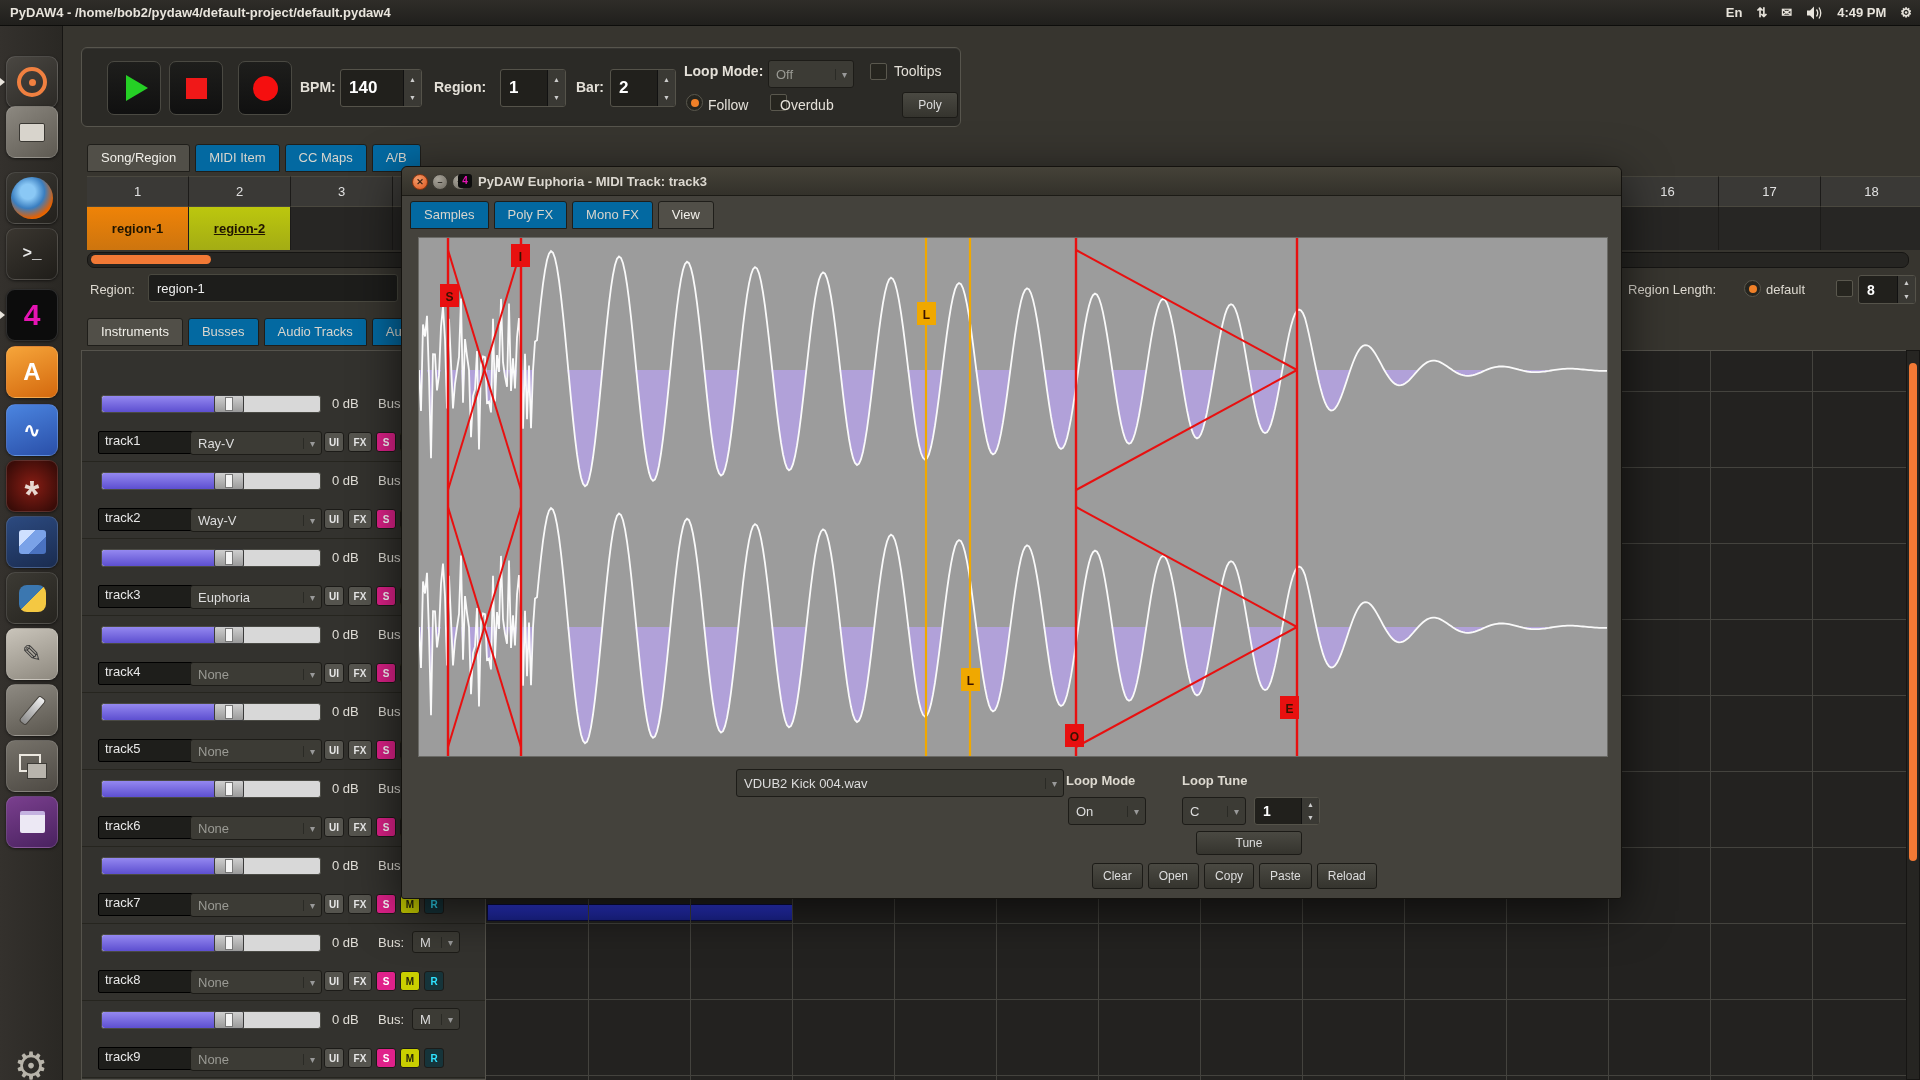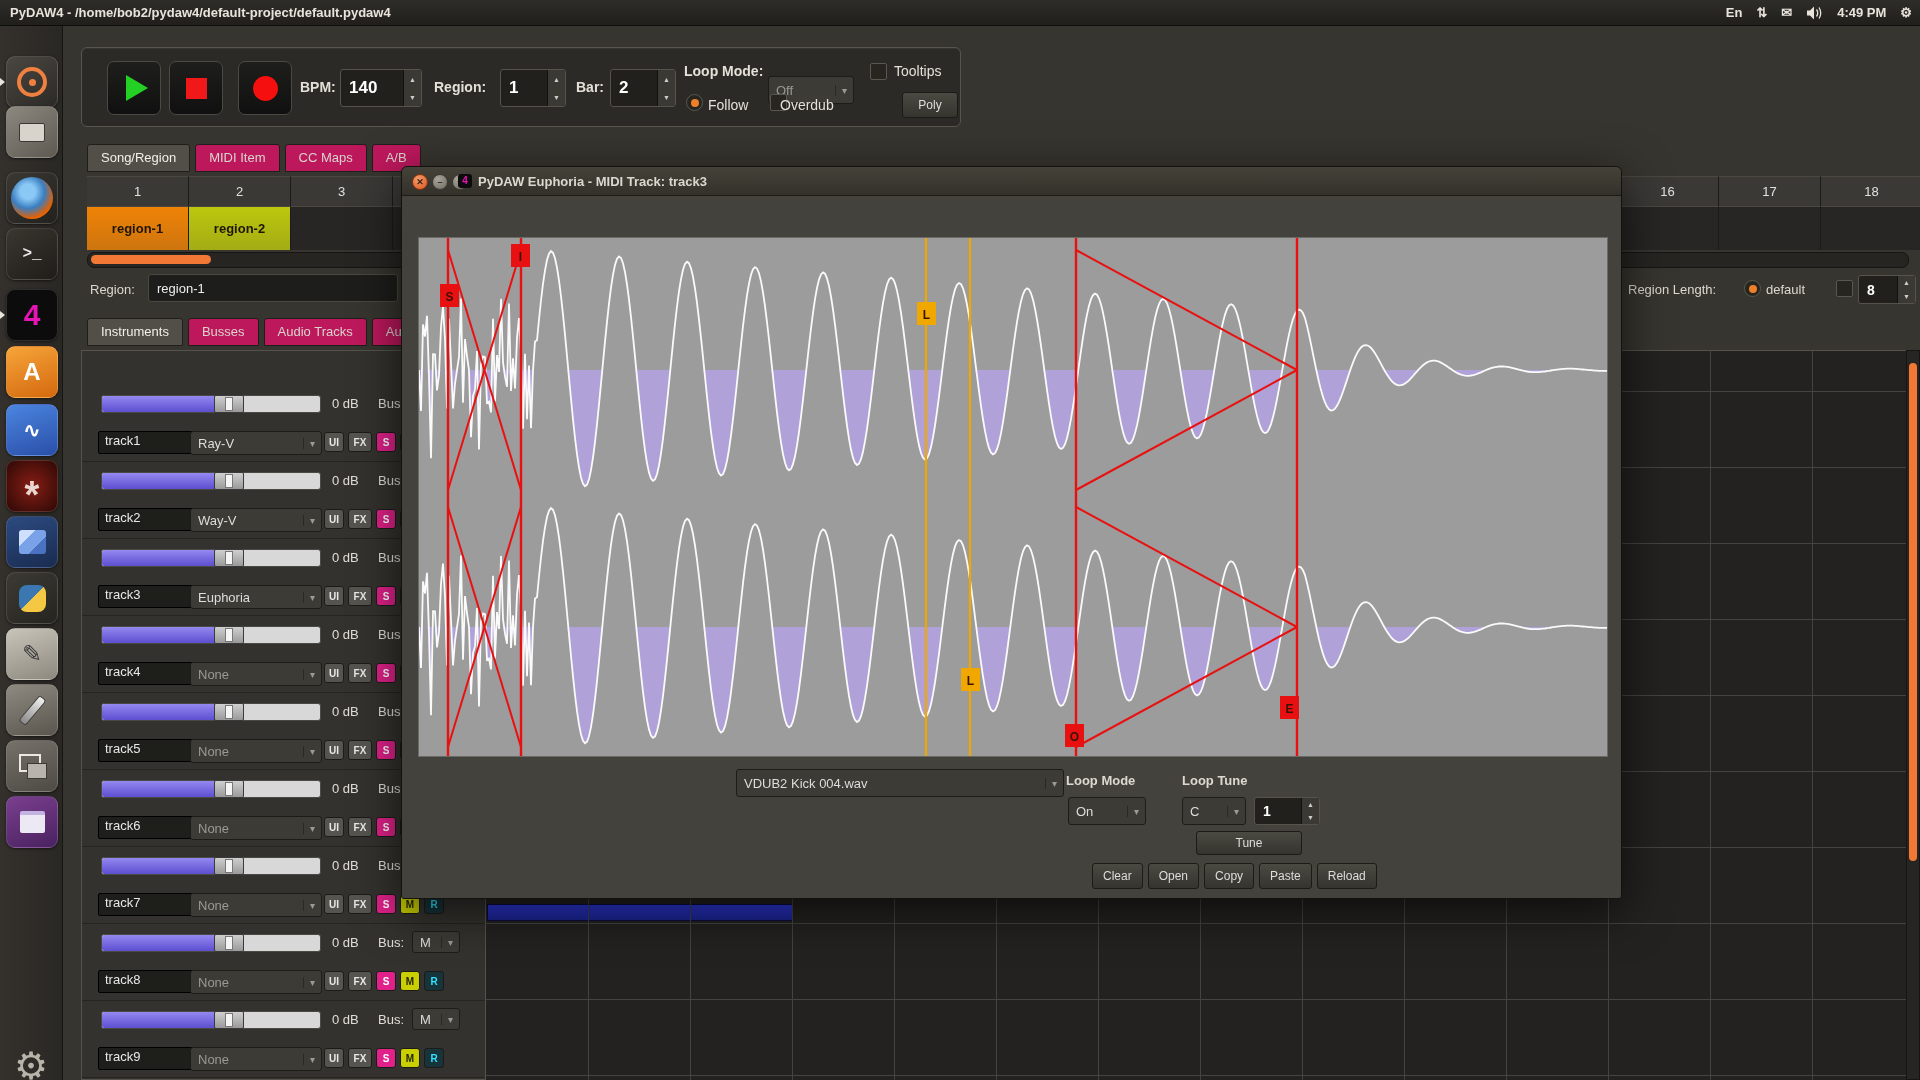--- a/index.html
+++ b/index.html
@@ -74,21 +74,21 @@
   .combo .cval{flex:1;padding:0 7px;overflow:hidden;white-space:nowrap;}
   .combo .chev{font-style:normal;width:17px;text-align:center;color:#999;border-left:1px solid #2a2a25;font-size:10px;}
   .combo.dim .cval{color:#9a9a94;}
   .checkbox{position:absolute;width:15px;height:15px;background:#26251f;border:1px solid #5a584e;border-radius:2px;cursor:pointer;}
   .radio{position:absolute;width:15px;height:15px;background:#26251f;border:1px solid #5a584e;border-radius:50%;cursor:pointer;display:flex;align-items:center;justify-content:center;}
   .radio.checked::after{content:'';width:8px;height:8px;border-radius:50%;background:#f08028;}
   .small-btn{position:absolute;background:linear-gradient(180deg,#4a4942,#35342e);border:1px solid #1c1b17;border-radius:3px;
              color:#ddd;font-size:12px;display:flex;align-items:center;justify-content:center;cursor:pointer;}
   
   .tabbar{position:absolute;display:flex;gap:5px;}
-  .tab{height:26px;line-height:26px;padding:0 13px;font-size:13px;color:#d8d5cd;background:#be185d;
+  .tab{height:26px;line-height:26px;padding:0 13px;font-size:13px;color:#d8d5cd;background:#0369a1;
        border:1px solid #1f1e1a;border-radius:3px 3px 0 0;cursor:pointer;white-space:nowrap;}
   .tab.active{background:#514f48;color:#f2f0ea;}
   
   #timeline-header{position:absolute;left:87px;top:176px;height:30px;display:flex;z-index:4;}
   #timeline-regions{position:absolute;left:87px;top:206px;height:44px;display:flex;z-index:4;}
   .tl-cell{width:102px;box-sizing:border-box;border-right:1px solid #1c1b19;border-top:1px solid #4a483f;}
   .tl-head{background:#3a3936;color:#e0e0e0;font-size:13px;display:flex;align-items:center;justify-content:center;cursor:pointer;}
   .tl-region{background:#272624;cursor:pointer;display:flex;align-items:center;justify-content:center;
              font-size:13px;font-weight:bold;}
   #hscroll{position:absolute;left:87px;top:252px;width:1820px;height:14px;background:#262522;border:1px solid #161513;border-radius:7px;z-index:4;}
@@ -236,21 +236,21 @@
     </div>
     <span class="tlabel" style="left:494px">Bar:</span>
     <div class="spin" style="left:528px;top:21px;width:64px;height:36px">
       <span class="val">2</span>
       <span class="arrows">
           <i>▲</i>
           <i>▼</i>
         </span>
     </div>
     <span class="tlabel row1" style="left:602px">Loop Mode:</span>
-    <div class="combo dim" style="left:686px;top:28px;width:84px;height:26px">
+    <div class="combo dim" style="left:686px;top:12px;width:84px;height:26px">
       <span class="cval">Off</span>
         <i class="chev">▾</i>
     </div>
     <span class="checkbox" style="left:788px;top:15px"></span>
     <span class="tlabel row1" style="left:812px;font-weight:normal">Tooltips</span>
     <span class="radio checked" style="left:604px;top:46px"></span>
     <span class="tlabel row2" style="left:626px">Follow</span>
     <span class="checkbox" style="left:688px;top:46px"></span>
     <span class="tlabel row2" style="left:698px">Overdub</span>
     <div class="small-btn" style="left:820px;top:44px;width:54px;height:24px">Poly</div>
@@ -278,21 +278,21 @@
       <div class="tl-cell tl-head">12</div>
       <div class="tl-cell tl-head">13</div>
       <div class="tl-cell tl-head">14</div>
       <div class="tl-cell tl-head">15</div>
       <div class="tl-cell tl-head">16</div>
       <div class="tl-cell tl-head">17</div>
       <div class="tl-cell tl-head">18</div>
     </div>
   <div id="timeline-regions">
       <div class="tl-cell tl-region" style="background: linear-gradient(rgb(239, 131, 7), rgba(239, 131, 7, 0.816)); color: rgb(32, 21, 0);">region-1</div>
-      <div class="tl-cell tl-region" style="background: linear-gradient(rgb(188, 199, 14), rgba(188, 199, 14, 0.816)); color: rgb(32, 21, 0);">region-2</div>
+      <div class="tl-cell tl-region" style="background: linear-gradient(rgb(188, 199, 14), rgba(188, 199, 14, 0.816)); color: rgb(32, 21, 0); text-decoration: underline;">region-2</div>
       <div class="tl-cell tl-region"></div>
       <div class="tl-cell tl-region"></div>
       <div class="tl-cell tl-region"></div>
       <div class="tl-cell tl-region"></div>
       <div class="tl-cell tl-region"></div>
       <div class="tl-cell tl-region"></div>
       <div class="tl-cell tl-region"></div>
       <div class="tl-cell tl-region"></div>
       <div class="tl-cell tl-region"></div>
       <div class="tl-cell tl-region"></div>
@@ -563,20 +563,26 @@
     </div>
 
   <div id="euphoria">
     <div id="euph-titlebar">
       <span class="wbtn close">✕</span>
       <span class="wbtn min">–</span>
       <span class="wbtn max">+</span>
       <span id="euph-title-icon">4</span>
       <span id="euph-title">PyDAW Euphoria - MIDI Track: track3</span>
     </div>
+    <div class="tabbar" id="euph-tabs">
+        <div class="tab">Samples</div>
+        <div class="tab">Poly FX</div>
+        <div class="tab">Mono FX</div>
+        <div class="tab active">View</div>
+      </div>
 
     <div id="waveform-wrap"><svg width="1188" height="518">
           <path d="M0,132L0,132.0L2,172.9L4,132.0L6,132.0L8,132.0L10,138.6L12,220.3L14,132.0L16,132.0L18,152.4L20,137.4L22,132.0L24,132.0L26,132.0L28,170.5L30,132.0L32,132.0L34,170.5L36,145.8L38,132.1L40,132.0L42,132.0L44,164.8L46,132.0L48,132.0L50,132.1L52,199.3L54,158.1L56,151.4L58,132.0L60,211.4L62,132.0L64,132.0L66,132.0L68,164.9L70,163.5L72,174.4L74,132.0L76,163.4L78,132.0L80,133.9L82,132.0L84,132.0L86,138.6L88,148.8L90,132.0L92,152.9L94,132.0L96,150.5L98,132.0L100,132.0L102,132.0L104,190.7L106,132.0L108,181.3L110,132.0L112,190.2L114,132.4L116,132.0L118,132.0L120,132.0L122,132.0L124,132.0L126,132.0L128,132.0L130,132.0L132,132.0L134,132.0L136,132.0L138,132.0L140,132.0L142,132.0L144,132.0L146,132.0L148,132.0L150,139.7L152,161.0L154,181.4L156,200.0L158,216.2L160,229.5L162,239.5L164,245.8L166,248.2L168,246.7L170,241.2L172,232.1L174,219.5L176,204.1L178,186.2L180,166.5L182,145.7L184,132.0L186,132.0L188,132.0L190,132.0L192,132.0L194,132.0L196,132.0L198,132.0L200,132.0L202,132.0L204,132.0L206,132.0L208,132.0L210,132.0L212,132.0L214,132.0L216,132.0L218,139.3L220,159.7L222,179.1L224,196.9L226,212.4L228,225.1L230,234.6L232,240.6L234,242.9L236,241.4L238,236.2L240,227.5L242,215.5L244,200.8L246,183.7L248,164.9L250,145.1L252,132.0L254,132.0L256,132.0L258,132.0L260,132.0L262,132.0L264,132.0L266,132.0L268,132.0L270,132.0L272,132.0L274,132.0L276,132.0L278,132.0L280,132.0L282,132.0L284,132.0L286,139.0L288,158.4L290,176.9L292,193.8L294,208.5L296,220.7L298,229.7L300,235.4L302,237.6L304,236.2L306,231.2L308,222.9L310,211.5L312,197.4L314,181.2L316,163.3L318,144.5L320,132.0L322,132.0L324,132.0L326,132.0L328,132.0L330,132.0L332,132.0L334,132.0L336,132.0L338,132.0L340,132.0L342,132.0L344,132.0L346,132.0L348,132.0L350,132.0L352,132.0L354,138.6L356,157.1L358,174.6L360,190.7L362,204.7L364,216.2L366,224.8L368,230.2L370,232.3L372,230.9L374,226.2L376,218.3L378,207.5L380,194.1L382,178.7L384,161.7L386,143.8L388,132.0L390,132.0L392,132.0L394,132.0L396,132.0L398,132.0L400,132.0L402,132.0L404,132.0L406,132.0L408,132.0L410,132.0L412,132.0L414,132.0L416,132.0L418,132.0L420,132.0L422,138.3L424,155.8L426,172.4L428,187.6L430,200.9L432,211.8L434,219.9L436,225.0L438,227.0L440,225.7L442,221.2L444,213.7L446,203.4L448,190.8L450,176.2L452,160.1L454,143.2L456,132.0L458,132.0L460,132.0L462,132.0L464,132.0L466,132.0L468,132.0L470,132.0L472,132.0L474,132.0L476,132.0L478,132.0L480,132.0L482,132.0L484,132.0L486,132.0L488,132.0L490,137.9L492,154.5L494,170.2L496,184.5L498,197.1L500,207.3L502,215.0L504,219.8L506,221.7L508,220.4L510,216.2L512,209.1L514,199.4L516,187.5L518,173.7L520,158.6L522,142.6L524,132.0L526,132.0L528,132.0L530,132.0L532,132.0L534,132.0L536,132.0L538,132.0L540,132.0L542,132.0L544,132.0L546,132.0L548,132.0L550,132.0L552,132.0L554,132.0L556,132.0L558,137.6L560,153.1L562,167.9L564,181.5L566,193.2L568,202.9L570,210.1L572,214.6L574,216.3L576,215.2L578,211.2L580,204.5L582,195.4L584,184.2L586,171.2L588,157.0L590,141.9L592,132.0L594,132.0L596,132.0L598,132.0L600,132.0L602,132.0L604,132.0L606,132.0L608,132.0L610,132.0L612,132.0L614,132.0L616,132.0L618,132.0L620,132.0L622,132.0L624,132.0L626,137.2L628,151.8L630,165.7L632,178.4L634,189.4L636,198.5L638,205.2L640,209.4L642,211.0L644,209.9L646,206.2L648,199.9L650,191.4L652,180.9L654,168.7L656,155.4L658,141.3L660,132.0L662,132.0L664,132.0L666,132.0L668,132.0L670,132.0L672,132.0L674,132.0L676,132.0L678,132.0L680,132.0L682,132.0L684,132.0L686,132.0L688,132.0L690,132.0L692,132.0L694,136.9L696,150.5L698,163.5L700,175.3L702,185.6L704,194.0L706,200.3L708,204.3L710,205.7L712,204.7L714,201.2L716,195.3L718,187.4L720,177.5L722,166.2L724,153.8L726,140.7L728,132.0L730,132.0L732,132.0L734,132.0L736,132.0L738,132.0L740,132.0L742,132.0L744,132.0L746,132.0L748,132.0L750,132.0L752,132.0L754,132.0L756,132.0L758,132.0L760,132.0L762,136.5L764,149.2L766,161.2L768,172.2L770,181.8L772,189.6L774,195.4L776,199.1L778,200.4L780,199.4L782,196.2L784,190.7L786,183.3L788,174.2L790,163.7L792,152.2L794,140.0L796,132.0L798,132.0L800,132.0L802,132.0L804,132.0L806,132.0L808,132.0L810,132.0L812,132.0L814,132.0L816,132.0L818,132.0L820,132.0L822,132.0L824,132.0L826,132.0L828,132.0L830,136.2L832,147.9L834,159.0L836,169.1L838,177.9L840,185.1L842,190.5L844,193.9L846,195.1L848,194.2L850,191.2L852,186.1L854,179.3L856,170.9L858,161.2L860,150.6L862,139.4L864,132.0L866,132.0L868,132.0L870,132.0L872,132.0L874,132.0L876,132.0L878,132.0L880,132.0L882,132.0L884,132.0L886,132.0L888,132.0L890,132.0L892,132.0L894,132.0L896,132.0L898,135.3L900,144.2L902,152.1L904,158.9L906,164.5L908,168.6L910,171.3L912,172.5L914,172.2L916,170.6L918,167.8L920,163.9L922,159.2L924,153.8L926,147.9L928,141.9L930,135.8L932,132.0L934,132.0L936,132.0L938,132.0L940,132.0L942,132.0L944,132.0L946,132.0L948,132.0L950,132.0L952,132.0L954,132.0L956,132.0L958,132.0L960,132.0L962,132.0L964,132.0L966,133.2L968,136.6L970,139.6L972,142.2L974,144.3L976,145.9L978,146.9L980,147.3L982,147.2L984,146.6L986,145.5L988,144.1L990,142.3L992,140.2L994,138.0L996,135.7L998,133.4L1000,132.0L1002,132.0L1004,132.0L1006,132.0L1008,132.0L1010,132.0L1012,132.0L1014,132.0L1016,132.0L1018,132.0L1020,132.0L1022,132.0L1024,132.0L1026,132.0L1028,132.0L1030,132.0L1032,132.0L1034,132.5L1036,133.7L1038,134.9L1040,135.9L1042,136.7L1044,137.2L1046,137.6L1048,137.8L1050,137.8L1052,137.5L1054,137.1L1056,136.6L1058,135.9L1060,135.1L1062,134.3L1064,133.4L1066,132.5L1068,132.0L1070,132.0L1072,132.0L1074,132.0L1076,132.0L1078,132.0L1080,132.0L1082,132.0L1084,132.0L1086,132.0L1088,132.0L1090,132.0L1092,132.0L1094,132.0L1096,132.0L1098,132.0L1100,132.0L1102,132.2L1104,132.7L1106,133.1L1108,133.5L1110,133.8L1112,134.0L1114,134.1L1116,134.2L1118,134.2L1120,134.1L1122,133.9L1124,133.7L1126,133.5L1128,133.2L1130,132.9L1132,132.5L1134,132.2L1136,132.0L1138,132.0L1140,132.0L1142,132.0L1144,132.0L1146,132.0L1148,132.0L1150,132.0L1152,132.0L1154,132.0L1156,132.0L1158,132.0L1160,132.0L1162,132.0L1164,132.0L1166,132.0L1168,132.0L1170,132.1L1172,132.2L1174,132.4L1176,132.6L1178,132.7L1180,132.8L1182,132.8L1184,132.8L1186,132.8L1188,132.8L1188,132Z" fill="#b3a2de" opacity="0.92"></path>
           <path d="M0,132.0L0,132.0L2,172.9L4,86.4L6,98.5L8,77.8L10,138.6L12,220.3L14,116.3L16,116.4L18,152.4L20,137.4L22,88.8L24,68.5L26,101.5L28,170.5L30,80.7L32,125.4L34,170.5L36,145.8L38,132.1L40,119.0L42,60.6L44,164.8L46,101.0L48,118.1L50,132.1L52,199.3L54,158.1L56,151.4L58,113.0L60,211.4L62,126.4L64,118.5L66,119.1L68,164.9L70,163.5L72,174.4L74,80.7L76,163.4L78,117.1L80,133.9L82,60.9L84,124.2L86,138.6L88,148.8L90,65.5L92,152.9L94,120.2L96,150.5L98,99.6L100,80.1L102,114.1L104,190.7L106,115.8L108,181.3L110,127.6L112,190.2L114,132.4L116,103.5L118,102.3L120,81.5L122,62.5L124,45.9L126,32.3L128,22.0L130,15.6L132,13.1L134,14.7L136,20.3L138,29.6L140,42.5L142,58.3L144,76.6L146,96.7L148,118.0L150,139.7L152,161.0L154,181.4L156,200.0L158,216.2L160,229.5L162,239.5L164,245.8L166,248.2L168,246.7L170,241.2L172,232.1L174,219.5L176,204.1L178,186.2L180,166.5L182,145.7L184,124.5L186,103.6L188,83.8L190,65.6L192,49.7L194,36.7L196,26.9L198,20.8L200,18.4L202,20.0L204,25.3L206,34.2L208,46.5L210,61.6L212,79.1L214,98.3L216,118.6L218,139.3L220,159.7L222,179.1L224,196.9L226,212.4L228,225.1L230,234.6L232,240.6L234,242.9L236,241.4L238,236.2L240,227.5L242,215.5L244,200.8L246,183.7L248,164.9L250,145.1L252,124.9L254,104.9L256,86.0L258,68.7L260,53.5L262,41.1L264,31.8L266,26.0L268,23.8L270,25.2L272,30.3L274,38.8L276,50.5L278,64.9L280,81.6L282,99.9L284,119.2L286,139.0L288,158.4L290,176.9L292,193.8L294,208.5L296,220.7L298,229.7L300,235.4L302,237.6L304,236.2L306,231.2L308,222.9L310,211.5L312,197.4L314,181.2L316,163.3L318,144.5L320,125.2L322,106.3L324,88.2L326,71.8L328,57.4L330,45.6L332,36.7L334,31.2L336,29.1L338,30.5L340,35.3L342,43.4L344,54.5L346,68.2L348,84.1L350,101.5L352,119.9L354,138.6L356,157.1L358,174.6L360,190.7L362,204.7L364,216.2L366,224.8L368,230.2L370,232.3L372,230.9L374,226.2L376,218.3L378,207.5L380,194.1L382,178.7L384,161.7L386,143.8L388,125.6L390,107.6L392,90.5L394,74.8L396,61.2L398,50.0L400,41.6L402,36.4L404,34.4L406,35.7L408,40.3L410,48.0L412,58.5L414,71.5L416,86.6L418,103.1L420,120.5L422,138.3L424,155.8L426,172.4L428,187.6L430,200.9L432,211.8L434,219.9L436,225.0L438,227.0L440,225.7L442,221.2L444,213.7L446,203.4L448,190.8L450,176.2L452,160.1L454,143.2L456,125.9L458,108.9L460,92.7L462,77.9L464,65.0L466,54.4L468,46.5L470,41.6L472,39.7L474,41.0L476,45.3L478,52.6L480,62.6L482,74.9L484,89.0L486,104.7L488,121.1L490,137.9L492,154.5L494,170.2L496,184.5L498,197.1L500,207.3L502,215.0L504,219.8L506,221.7L508,220.4L510,216.2L512,209.1L514,199.4L516,187.5L518,173.7L520,158.6L522,142.6L524,126.2L526,110.2L528,94.9L530,81.0L532,68.9L534,58.9L536,51.4L538,46.8L540,45.0L542,46.2L544,50.3L546,57.2L548,66.6L550,78.2L552,91.5L554,106.2L556,121.8L558,137.6L560,153.1L562,167.9L564,181.5L566,193.2L568,202.9L570,210.1L572,214.6L574,216.3L576,215.2L578,211.2L580,204.5L582,195.4L584,184.2L586,171.2L588,157.0L590,141.9L592,126.6L594,111.5L596,97.2L598,84.1L600,72.7L602,63.3L604,56.3L606,52.0L608,50.3L610,51.4L612,55.3L614,61.8L616,70.6L618,81.5L620,94.0L622,107.8L624,122.4L626,137.2L628,151.8L630,165.7L632,178.4L634,189.4L636,198.5L638,205.2L640,209.4L642,211.0L644,209.9L646,206.2L648,199.9L650,191.4L652,180.9L654,168.7L656,155.4L658,141.3L660,126.9L662,112.8L664,99.4L666,87.2L668,76.5L670,67.8L672,61.2L674,57.2L676,55.6L678,56.7L680,60.3L682,66.4L684,74.6L686,84.8L688,96.5L690,109.4L692,123.0L694,136.9L696,150.5L698,163.5L700,175.3L702,185.6L704,194.0L706,200.3L708,204.3L710,205.7L712,204.7L714,201.2L716,195.3L718,187.4L720,177.5L722,166.2L724,153.8L726,140.7L728,127.3L730,114.1L732,101.7L734,90.3L736,80.3L738,72.2L740,66.1L742,62.3L744,60.9L746,61.9L748,65.3L750,71.0L752,78.7L754,88.1L756,99.0L758,111.0L760,123.7L762,136.5L764,149.2L766,161.2L768,172.2L770,181.8L772,189.6L774,195.4L776,199.1L778,200.4L780,199.4L782,196.2L784,190.7L786,183.3L788,174.2L790,163.7L792,152.2L794,140.0L796,127.6L798,115.5L800,103.9L802,93.3L804,84.2L806,76.6L808,71.0L810,67.5L812,66.2L814,67.2L816,70.3L818,75.6L820,82.7L822,91.4L824,101.5L826,112.6L828,124.3L830,136.2L832,147.9L834,159.0L836,169.1L838,177.9L840,185.1L842,190.5L844,193.9L846,195.1L848,194.2L850,191.2L852,186.1L854,179.3L856,170.9L858,161.2L860,150.6L862,139.4L864,128.0L866,116.8L868,106.1L870,96.4L872,88.0L874,81.1L876,75.9L878,72.7L880,71.6L882,72.4L884,75.3L886,80.1L888,87.9L890,96.6L892,106.1L894,116.0L896,125.8L898,135.3L900,144.2L902,152.1L904,158.9L906,164.5L908,168.6L910,171.3L912,172.5L914,172.2L916,170.6L918,167.8L920,163.9L922,159.2L924,153.8L926,147.9L928,141.9L930,135.8L932,130.0L934,124.5L936,119.6L938,115.4L940,112.0L942,109.5L944,107.8L946,107.1L948,107.3L950,108.2L952,110.0L954,112.4L956,115.3L958,118.6L960,122.2L962,125.9L964,129.7L966,133.2L968,136.6L970,139.6L972,142.2L974,144.3L976,145.9L978,146.9L980,147.3L982,147.2L984,146.6L986,145.5L988,144.1L990,142.3L992,140.2L994,138.0L996,135.7L998,133.4L1000,131.2L1002,129.2L1004,127.3L1006,125.7L1008,124.4L1010,123.5L1012,122.9L1014,122.6L1016,122.6L1018,123.0L1020,123.7L1022,124.6L1024,125.7L1026,126.9L1028,128.3L1030,129.7L1032,131.1L1034,132.5L1036,133.7L1038,134.9L1040,135.9L1042,136.7L1044,137.2L1046,137.6L1048,137.8L1050,137.8L1052,137.5L1054,137.1L1056,136.6L1058,135.9L1060,135.1L1062,134.3L1064,133.4L1066,132.5L1068,131.7L1070,130.9L1072,130.2L1074,129.6L1076,129.1L1078,128.8L1080,128.5L1082,128.4L1084,128.5L1086,128.6L1088,128.8L1090,129.2L1092,129.6L1094,130.1L1096,130.6L1098,131.1L1100,131.7L1102,132.2L1104,132.7L1106,133.1L1108,133.5L1110,133.8L1112,134.0L1114,134.1L1116,134.2L1118,134.2L1120,134.1L1122,133.9L1124,133.7L1126,133.5L1128,133.2L1130,132.9L1132,132.5L1134,132.2L1136,131.9L1138,131.6L1140,131.3L1142,131.1L1144,130.9L1146,130.8L1148,130.7L1150,130.6L1152,130.7L1154,130.7L1156,130.8L1158,130.9L1160,131.1L1162,131.3L1164,131.5L1166,131.7L1168,131.9L1170,132.1L1172,132.2L1174,132.4L1176,132.6L1178,132.7L1180,132.8L1182,132.8L1184,132.8L1186,132.8L1188,132.8" fill="none" stroke="#fafafa" stroke-width="1.8"></path>
           <path d="M0,389L0,389.0L2,429.9L4,389.0L6,389.0L8,389.0L10,395.6L12,477.3L14,389.0L16,389.0L18,409.4L20,394.4L22,389.0L24,389.0L26,389.0L28,427.5L30,389.0L32,389.0L34,427.5L36,402.8L38,389.1L40,389.0L42,389.0L44,421.8L46,389.0L48,389.0L50,389.1L52,456.3L54,415.1L56,408.4L58,389.0L60,468.4L62,389.0L64,389.0L66,389.0L68,421.9L70,420.5L72,431.4L74,389.0L76,420.4L78,389.0L80,390.9L82,389.0L84,389.0L86,395.6L88,405.8L90,389.0L92,409.9L94,389.0L96,407.5L98,389.0L100,389.0L102,389.0L104,447.7L106,389.0L108,438.3L110,389.0L112,447.2L114,389.4L116,389.0L118,389.0L120,389.0L122,389.0L124,389.0L126,389.0L128,389.0L130,389.0L132,389.0L134,389.0L136,389.0L138,389.0L140,389.0L142,389.0L144,389.0L146,389.0L148,389.0L150,396.7L152,418.0L154,438.4L156,457.0L158,473.2L160,486.5L162,496.5L164,502.8L166,505.2L168,503.7L170,498.2L172,489.1L174,476.5L176,461.1L178,443.2L180,423.5L182,402.7L184,389.0L186,389.0L188,389.0L190,389.0L192,389.0L194,389.0L196,389.0L198,389.0L200,389.0L202,389.0L204,389.0L206,389.0L208,389.0L210,389.0L212,389.0L214,389.0L216,389.0L218,396.3L220,416.7L222,436.1L224,453.9L226,469.4L228,482.1L230,491.6L232,497.6L234,499.9L236,498.4L238,493.2L240,484.5L242,472.5L244,457.8L246,440.7L248,421.9L250,402.1L252,389.0L254,389.0L256,389.0L258,389.0L260,389.0L262,389.0L264,389.0L266,389.0L268,389.0L270,389.0L272,389.0L274,389.0L276,389.0L278,389.0L280,389.0L282,389.0L284,389.0L286,396.0L288,415.4L290,433.9L292,450.8L294,465.5L296,477.7L298,486.7L300,492.4L302,494.6L304,493.2L306,488.2L308,479.9L310,468.5L312,454.4L314,438.2L316,420.3L318,401.5L320,389.0L322,389.0L324,389.0L326,389.0L328,389.0L330,389.0L332,389.0L334,389.0L336,389.0L338,389.0L340,389.0L342,389.0L344,389.0L346,389.0L348,389.0L350,389.0L352,389.0L354,395.6L356,414.1L358,431.6L360,447.7L362,461.7L364,473.2L366,481.8L368,487.2L370,489.3L372,487.9L374,483.2L376,475.3L378,464.5L380,451.1L382,435.7L384,418.7L386,400.8L388,389.0L390,389.0L392,389.0L394,389.0L396,389.0L398,389.0L400,389.0L402,389.0L404,389.0L406,389.0L408,389.0L410,389.0L412,389.0L414,389.0L416,389.0L418,389.0L420,389.0L422,395.3L424,412.8L426,429.4L428,444.6L430,457.9L432,468.8L434,476.9L436,482.0L438,484.0L440,482.7L442,478.2L444,470.7L446,460.4L448,447.8L450,433.2L452,417.1L454,400.2L456,389.0L458,389.0L460,389.0L462,389.0L464,389.0L466,389.0L468,389.0L470,389.0L472,389.0L474,389.0L476,389.0L478,389.0L480,389.0L482,389.0L484,389.0L486,389.0L488,389.0L490,394.9L492,411.5L494,427.2L496,441.5L498,454.1L500,464.3L502,472.0L504,476.8L506,478.7L508,477.4L510,473.2L512,466.1L514,456.4L516,444.5L518,430.7L520,415.6L522,399.6L524,389.0L526,389.0L528,389.0L530,389.0L532,389.0L534,389.0L536,389.0L538,389.0L540,389.0L542,389.0L544,389.0L546,389.0L548,389.0L550,389.0L552,389.0L554,389.0L556,389.0L558,394.6L560,410.1L562,424.9L564,438.5L566,450.2L568,459.9L570,467.1L572,471.6L574,473.3L576,472.2L578,468.2L580,461.5L582,452.4L584,441.2L586,428.2L588,414.0L590,398.9L592,389.0L594,389.0L596,389.0L598,389.0L600,389.0L602,389.0L604,389.0L606,389.0L608,389.0L610,389.0L612,389.0L614,389.0L616,389.0L618,389.0L620,389.0L622,389.0L624,389.0L626,394.2L628,408.8L630,422.7L632,435.4L634,446.4L636,455.5L638,462.2L640,466.4L642,468.0L644,466.9L646,463.2L648,456.9L650,448.4L652,437.9L654,425.7L656,412.4L658,398.3L660,389.0L662,389.0L664,389.0L666,389.0L668,389.0L670,389.0L672,389.0L674,389.0L676,389.0L678,389.0L680,389.0L682,389.0L684,389.0L686,389.0L688,389.0L690,389.0L692,389.0L694,393.9L696,407.5L698,420.5L700,432.3L702,442.6L704,451.0L706,457.3L708,461.3L710,462.7L712,461.7L714,458.2L716,452.3L718,444.4L720,434.5L722,423.2L724,410.8L726,397.7L728,389.0L730,389.0L732,389.0L734,389.0L736,389.0L738,389.0L740,389.0L742,389.0L744,389.0L746,389.0L748,389.0L750,389.0L752,389.0L754,389.0L756,389.0L758,389.0L760,389.0L762,393.5L764,406.2L766,418.2L768,429.2L770,438.8L772,446.6L774,452.4L776,456.1L778,457.4L780,456.4L782,453.2L784,447.7L786,440.3L788,431.2L790,420.7L792,409.2L794,397.0L796,389.0L798,389.0L800,389.0L802,389.0L804,389.0L806,389.0L808,389.0L810,389.0L812,389.0L814,389.0L816,389.0L818,389.0L820,389.0L822,389.0L824,389.0L826,389.0L828,389.0L830,393.2L832,404.9L834,416.0L836,426.1L838,434.9L840,442.1L842,447.5L844,450.9L846,452.1L848,451.2L850,448.2L852,443.1L854,436.3L856,427.9L858,418.2L860,407.6L862,396.4L864,389.0L866,389.0L868,389.0L870,389.0L872,389.0L874,389.0L876,389.0L878,389.0L880,389.0L882,389.0L884,389.0L886,389.0L888,389.0L890,389.0L892,389.0L894,389.0L896,389.0L898,392.3L900,401.2L902,409.1L904,415.9L906,421.5L908,425.6L910,428.3L912,429.5L914,429.2L916,427.6L918,424.8L920,420.9L922,416.2L924,410.8L926,404.9L928,398.9L930,392.8L932,389.0L934,389.0L936,389.0L938,389.0L940,389.0L942,389.0L944,389.0L946,389.0L948,389.0L950,389.0L952,389.0L954,389.0L956,389.0L958,389.0L960,389.0L962,389.0L964,389.0L966,390.2L968,393.6L970,396.6L972,399.2L974,401.3L976,402.9L978,403.9L980,404.3L982,404.2L984,403.6L986,402.5L988,401.1L990,399.3L992,397.2L994,395.0L996,392.7L998,390.4L1000,389.0L1002,389.0L1004,389.0L1006,389.0L1008,389.0L1010,389.0L1012,389.0L1014,389.0L1016,389.0L1018,389.0L1020,389.0L1022,389.0L1024,389.0L1026,389.0L1028,389.0L1030,389.0L1032,389.0L1034,389.5L1036,390.7L1038,391.9L1040,392.9L1042,393.7L1044,394.2L1046,394.6L1048,394.8L1050,394.8L1052,394.5L1054,394.1L1056,393.6L1058,392.9L1060,392.1L1062,391.3L1064,390.4L1066,389.5L1068,389.0L1070,389.0L1072,389.0L1074,389.0L1076,389.0L1078,389.0L1080,389.0L1082,389.0L1084,389.0L1086,389.0L1088,389.0L1090,389.0L1092,389.0L1094,389.0L1096,389.0L1098,389.0L1100,389.0L1102,389.2L1104,389.7L1106,390.1L1108,390.5L1110,390.8L1112,391.0L1114,391.1L1116,391.2L1118,391.2L1120,391.1L1122,390.9L1124,390.7L1126,390.5L1128,390.2L1130,389.9L1132,389.5L1134,389.2L1136,389.0L1138,389.0L1140,389.0L1142,389.0L1144,389.0L1146,389.0L1148,389.0L1150,389.0L1152,389.0L1154,389.0L1156,389.0L1158,389.0L1160,389.0L1162,389.0L1164,389.0L1166,389.0L1168,389.0L1170,389.1L1172,389.2L1174,389.4L1176,389.6L1178,389.7L1180,389.8L1182,389.8L1184,389.8L1186,389.8L1188,389.8L1188,389Z" fill="#b3a2de" opacity="0.92"></path>
           <path d="M0,389.0L0,389.0L2,429.9L4,343.4L6,355.5L8,334.8L10,395.6L12,477.3L14,373.3L16,373.4L18,409.4L20,394.4L22,345.8L24,325.5L26,358.5L28,427.5L30,337.7L32,382.4L34,427.5L36,402.8L38,389.1L40,376.0L42,317.6L44,421.8L46,358.0L48,375.1L50,389.1L52,456.3L54,415.1L56,408.4L58,370.0L60,468.4L62,383.4L64,375.5L66,376.1L68,421.9L70,420.5L72,431.4L74,337.7L76,420.4L78,374.1L80,390.9L82,317.9L84,381.2L86,395.6L88,405.8L90,322.5L92,409.9L94,377.2L96,407.5L98,356.6L100,337.1L102,371.1L104,447.7L106,372.8L108,438.3L110,384.6L112,447.2L114,389.4L116,360.5L118,359.3L120,338.5L122,319.5L124,302.9L126,289.3L128,279.0L130,272.6L132,270.1L134,271.7L136,277.3L138,286.6L140,299.5L142,315.3L144,333.6L146,353.7L148,375.0L150,396.7L152,418.0L154,438.4L156,457.0L158,473.2L160,486.5L162,496.5L164,502.8L166,505.2L168,503.7L170,498.2L172,489.1L174,476.5L176,461.1L178,443.2L180,423.5L182,402.7L184,381.5L186,360.6L188,340.8L190,322.6L192,306.7L194,293.7L196,283.9L198,277.8L200,275.4L202,277.0L204,282.3L206,291.2L208,303.5L210,318.6L212,336.1L214,355.3L216,375.6L218,396.3L220,416.7L222,436.1L224,453.9L226,469.4L228,482.1L230,491.6L232,497.6L234,499.9L236,498.4L238,493.2L240,484.5L242,472.5L244,457.8L246,440.7L248,421.9L250,402.1L252,381.9L254,361.9L256,343.0L258,325.7L260,310.5L262,298.1L264,288.8L266,283.0L268,280.8L270,282.2L272,287.3L274,295.8L276,307.5L278,321.9L280,338.6L282,356.9L284,376.2L286,396.0L288,415.4L290,433.9L292,450.8L294,465.5L296,477.7L298,486.7L300,492.4L302,494.6L304,493.2L306,488.2L308,479.9L310,468.5L312,454.4L314,438.2L316,420.3L318,401.5L320,382.2L322,363.3L324,345.2L326,328.8L328,314.4L330,302.6L332,293.7L334,288.2L336,286.1L338,287.5L340,292.3L342,300.4L344,311.5L346,325.2L348,341.1L350,358.5L352,376.9L354,395.6L356,414.1L358,431.6L360,447.7L362,461.7L364,473.2L366,481.8L368,487.2L370,489.3L372,487.9L374,483.2L376,475.3L378,464.5L380,451.1L382,435.7L384,418.7L386,400.8L388,382.6L390,364.6L392,347.5L394,331.8L396,318.2L398,307.0L400,298.6L402,293.4L404,291.4L406,292.7L408,297.3L410,305.0L412,315.5L414,328.5L416,343.6L418,360.1L420,377.5L422,395.3L424,412.8L426,429.4L428,444.6L430,457.9L432,468.8L434,476.9L436,482.0L438,484.0L440,482.7L442,478.2L444,470.7L446,460.4L448,447.8L450,433.2L452,417.1L454,400.2L456,382.9L458,365.9L460,349.7L462,334.9L464,322.0L466,311.4L468,303.5L470,298.6L472,296.7L474,298.0L476,302.3L478,309.6L480,319.6L482,331.9L484,346.0L486,361.7L488,378.1L490,394.9L492,411.5L494,427.2L496,441.5L498,454.1L500,464.3L502,472.0L504,476.8L506,478.7L508,477.4L510,473.2L512,466.1L514,456.4L516,444.5L518,430.7L520,415.6L522,399.6L524,383.2L526,367.2L528,351.9L530,338.0L532,325.9L534,315.9L536,308.4L538,303.8L540,302.0L542,303.2L544,307.3L546,314.2L548,323.6L550,335.2L552,348.5L554,363.2L556,378.8L558,394.6L560,410.1L562,424.9L564,438.5L566,450.2L568,459.9L570,467.1L572,471.6L574,473.3L576,472.2L578,468.2L580,461.5L582,452.4L584,441.2L586,428.2L588,414.0L590,398.9L592,383.6L594,368.5L596,354.2L598,341.1L600,329.7L602,320.3L604,313.3L606,309.0L608,307.3L610,308.4L612,312.3L614,318.8L616,327.6L618,338.5L620,351.0L622,364.8L624,379.4L626,394.2L628,408.8L630,422.7L632,435.4L634,446.4L636,455.5L638,462.2L640,466.4L642,468.0L644,466.9L646,463.2L648,456.9L650,448.4L652,437.9L654,425.7L656,412.4L658,398.3L660,383.9L662,369.8L664,356.4L666,344.2L668,333.5L670,324.8L672,318.2L674,314.2L676,312.6L678,313.7L680,317.3L682,323.4L684,331.6L686,341.8L688,353.5L690,366.4L692,380.0L694,393.9L696,407.5L698,420.5L700,432.3L702,442.6L704,451.0L706,457.3L708,461.3L710,462.7L712,461.7L714,458.2L716,452.3L718,444.4L720,434.5L722,423.2L724,410.8L726,397.7L728,384.3L730,371.1L732,358.7L734,347.3L736,337.3L738,329.2L740,323.1L742,319.3L744,317.9L746,318.9L748,322.3L750,328.0L752,335.7L754,345.1L756,356.0L758,368.0L760,380.7L762,393.5L764,406.2L766,418.2L768,429.2L770,438.8L772,446.6L774,452.4L776,456.1L778,457.4L780,456.4L782,453.2L784,447.7L786,440.3L788,431.2L790,420.7L792,409.2L794,397.0L796,384.6L798,372.5L800,360.9L802,350.3L804,341.2L806,333.6L808,328.0L810,324.5L812,323.2L814,324.2L816,327.3L818,332.6L820,339.7L822,348.4L824,358.5L826,369.6L828,381.3L830,393.2L832,404.9L834,416.0L836,426.1L838,434.9L840,442.1L842,447.5L844,450.9L846,452.1L848,451.2L850,448.2L852,443.1L854,436.3L856,427.9L858,418.2L860,407.6L862,396.4L864,385.0L866,373.8L868,363.1L870,353.4L872,345.0L874,338.1L876,332.9L878,329.7L880,328.6L882,329.4L884,332.3L886,337.1L888,344.9L890,353.6L892,363.1L894,373.0L896,382.8L898,392.3L900,401.2L902,409.1L904,415.9L906,421.5L908,425.6L910,428.3L912,429.5L914,429.2L916,427.6L918,424.8L920,420.9L922,416.2L924,410.8L926,404.9L928,398.9L930,392.8L932,387.0L934,381.5L936,376.6L938,372.4L940,369.0L942,366.5L944,364.8L946,364.1L948,364.3L950,365.2L952,367.0L954,369.4L956,372.3L958,375.6L960,379.2L962,382.9L964,386.7L966,390.2L968,393.6L970,396.6L972,399.2L974,401.3L976,402.9L978,403.9L980,404.3L982,404.2L984,403.6L986,402.5L988,401.1L990,399.3L992,397.2L994,395.0L996,392.7L998,390.4L1000,388.2L1002,386.2L1004,384.3L1006,382.7L1008,381.4L1010,380.5L1012,379.9L1014,379.6L1016,379.6L1018,380.0L1020,380.7L1022,381.6L1024,382.7L1026,383.9L1028,385.3L1030,386.7L1032,388.1L1034,389.5L1036,390.7L1038,391.9L1040,392.9L1042,393.7L1044,394.2L1046,394.6L1048,394.8L1050,394.8L1052,394.5L1054,394.1L1056,393.6L1058,392.9L1060,392.1L1062,391.3L1064,390.4L1066,389.5L1068,388.7L1070,387.9L1072,387.2L1074,386.6L1076,386.1L1078,385.8L1080,385.5L1082,385.4L1084,385.5L1086,385.6L1088,385.8L1090,386.2L1092,386.6L1094,387.1L1096,387.6L1098,388.1L1100,388.7L1102,389.2L1104,389.7L1106,390.1L1108,390.5L1110,390.8L1112,391.0L1114,391.1L1116,391.2L1118,391.2L1120,391.1L1122,390.9L1124,390.7L1126,390.5L1128,390.2L1130,389.9L1132,389.5L1134,389.2L1136,388.9L1138,388.6L1140,388.3L1142,388.1L1144,387.9L1146,387.8L1148,387.7L1150,387.6L1152,387.7L1154,387.7L1156,387.8L1158,387.9L1160,388.1L1162,388.3L1164,388.5L1166,388.7L1168,388.9L1170,389.1L1172,389.2L1174,389.4L1176,389.6L1178,389.7L1180,389.8L1182,389.8L1184,389.8L1186,389.8L1188,389.8" fill="none" stroke="#fafafa" stroke-width="1.8"></path>
           <line x1="29" y1="0" x2="29" y2="518" stroke="#e81010" stroke-width="2.4"></line>
           <line x1="102" y1="0" x2="102" y2="518" stroke="#e81010" stroke-width="2.4"></line>
           <line x1="507" y1="0" x2="507" y2="518" stroke="#f0a800" stroke-width="2.2"></line>
           <line x1="551" y1="0" x2="551" y2="518" stroke="#f0a800" stroke-width="2.2"></line>

